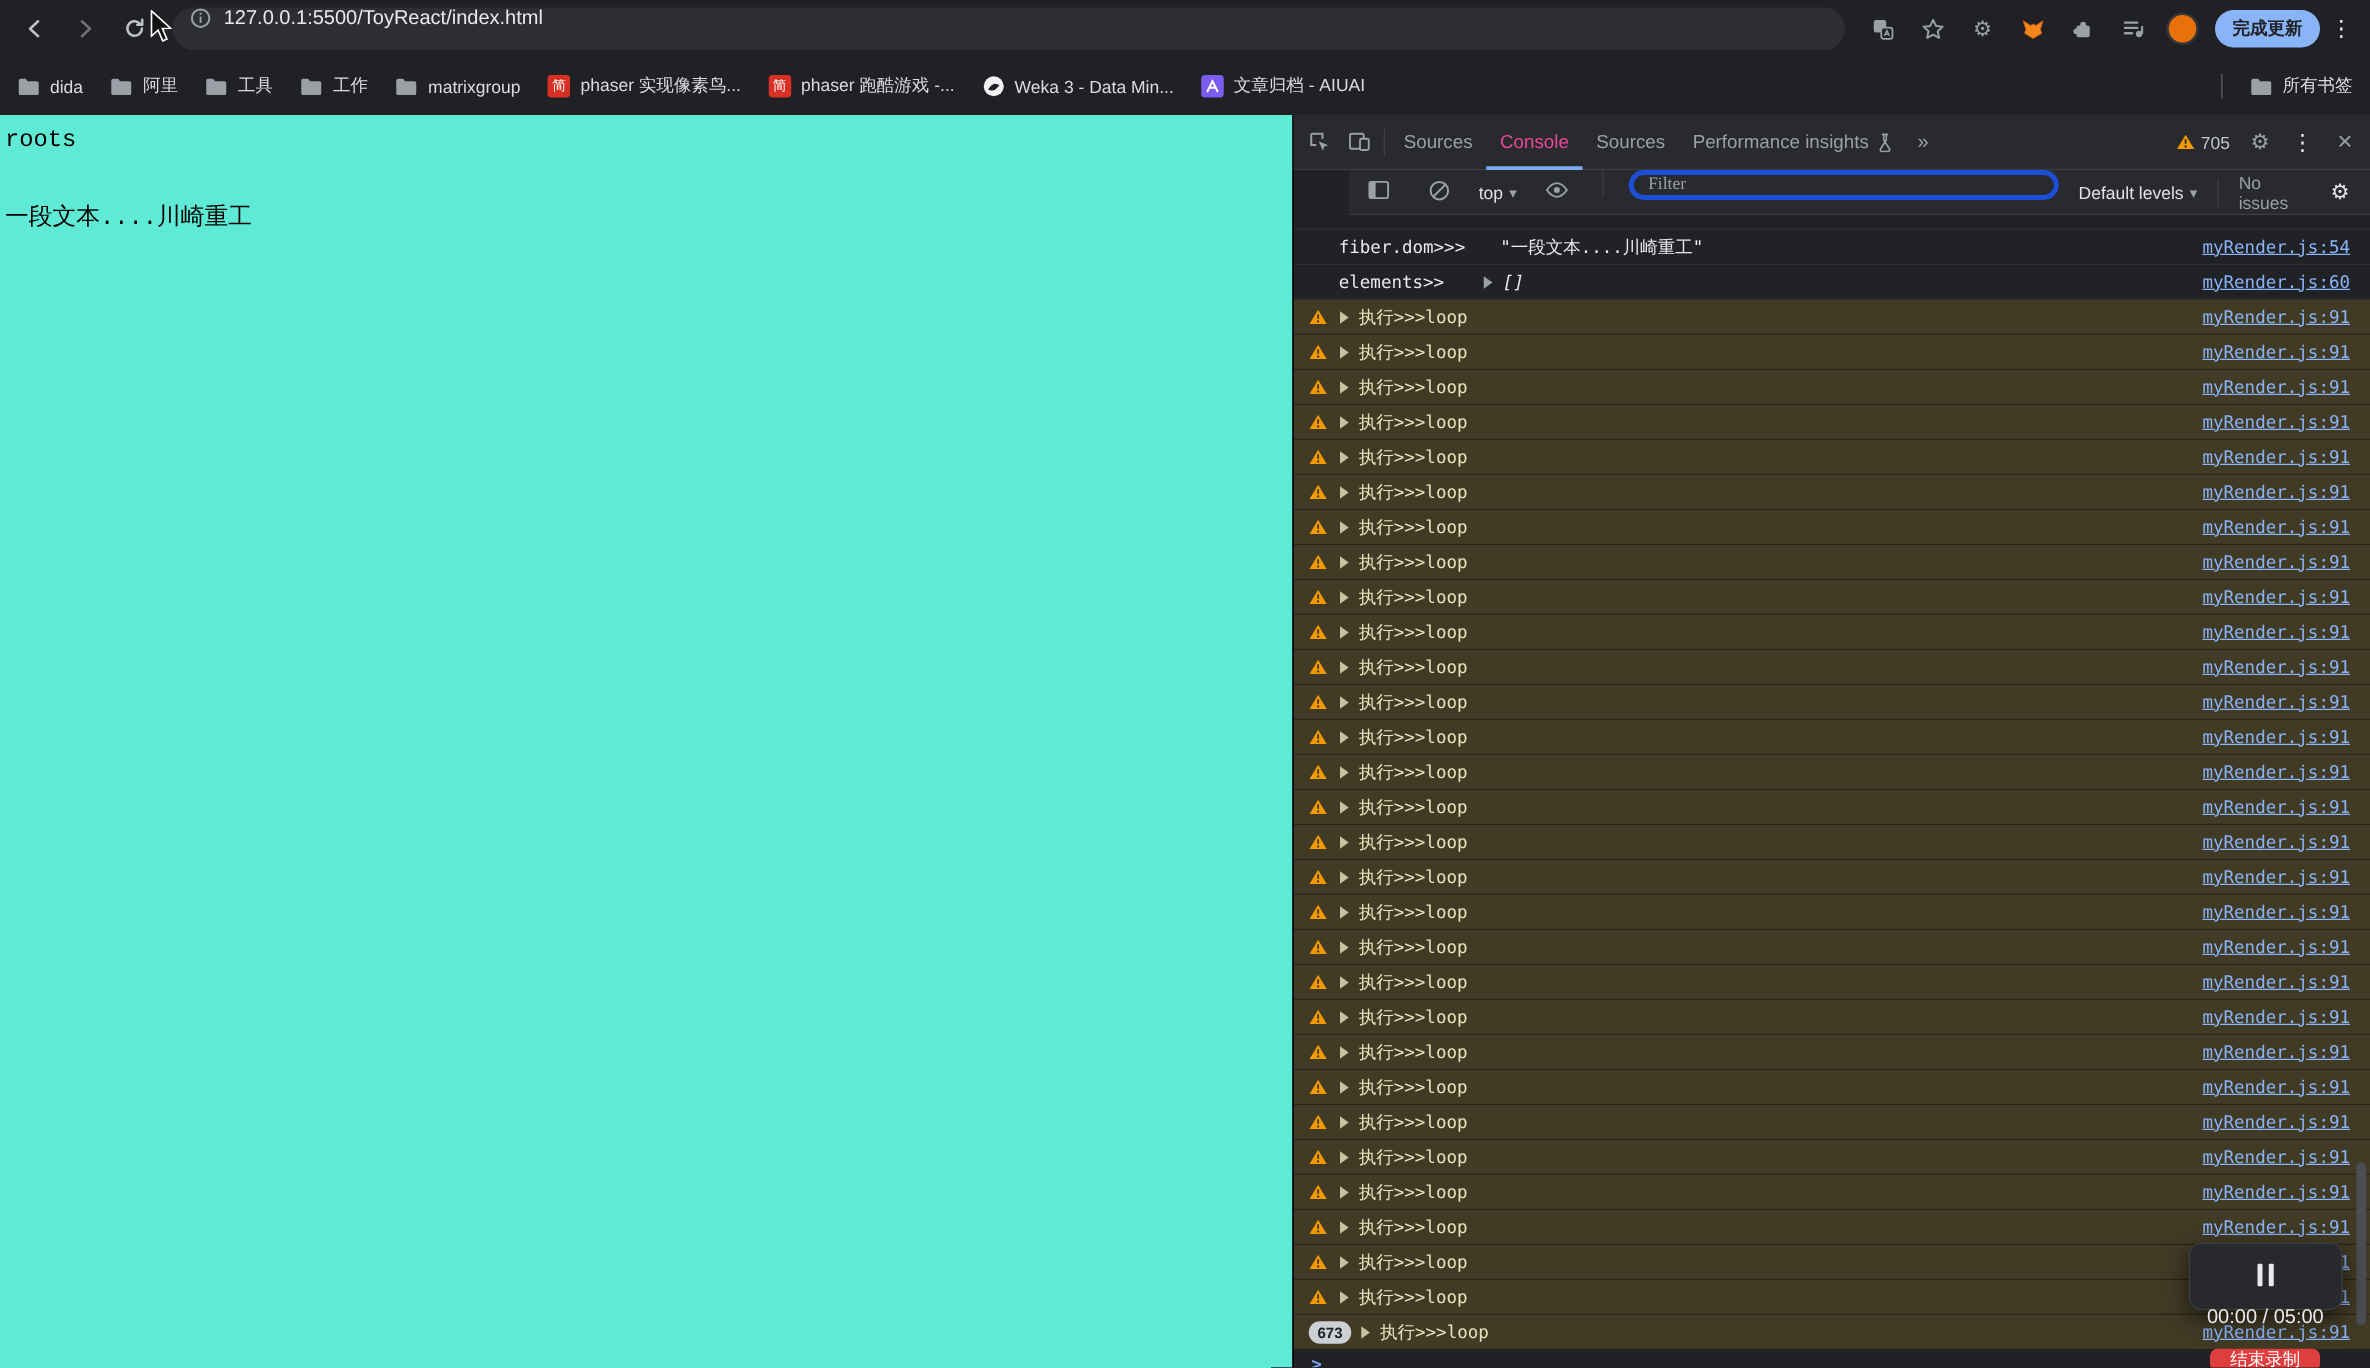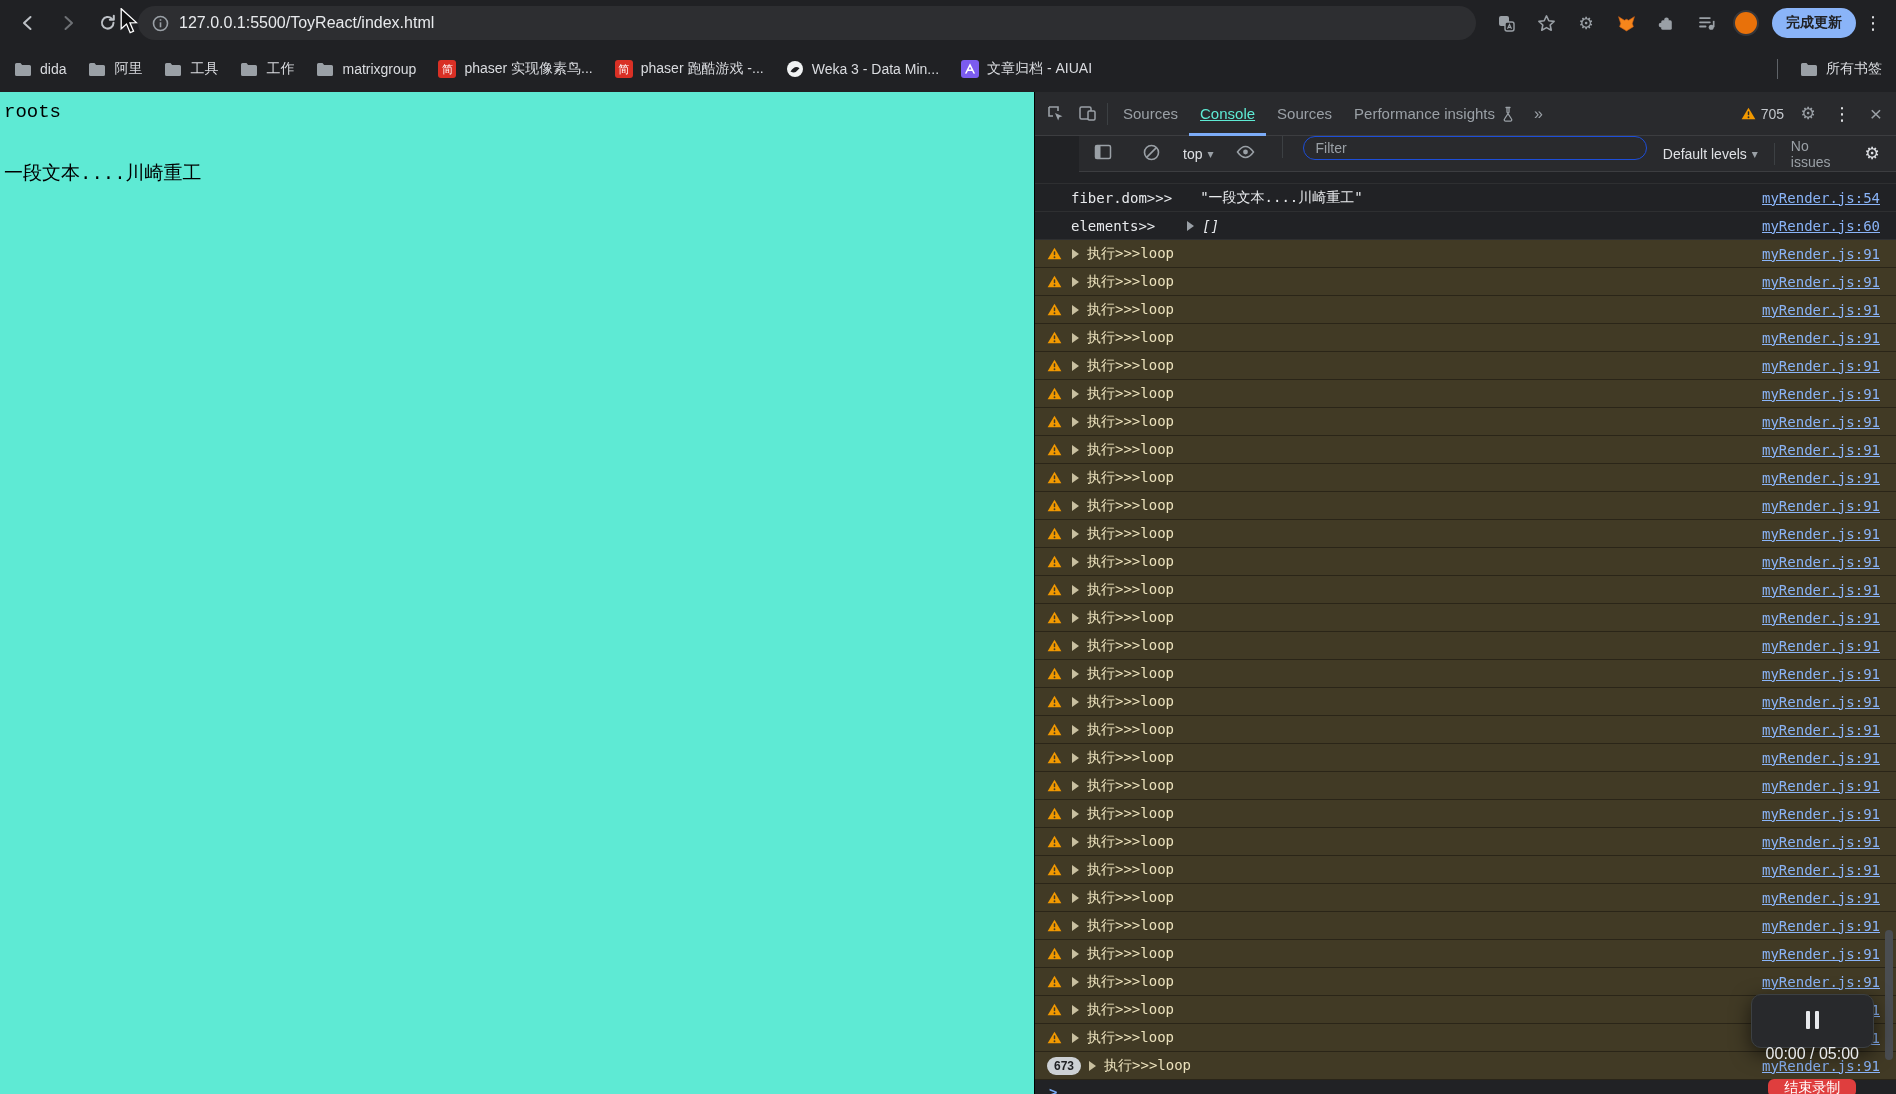--- a/index.html
+++ b/index.html
@@ -5,21 +5,21 @@
   * { margin:0; padding:0; box-sizing:border-box; }
   html,body { width:1896px; height:1094px; overflow:hidden; background:#202124;
               font-family:"Liberation Sans", sans-serif; }
 
   .window { width:1896px; height:1094px; display:flex; flex-direction:column; position:relative; }
 
   
   .toolbar { height:46px; background:#202124; display:flex; align-items:center; padding:0 10px; gap:4px; flex:none; }
   .nav-btn { width:36px; height:36px; border-radius:50%; display:flex; align-items:center; justify-content:center; flex:none; }
   .nav-btn svg { display:block; }
-  .omnibox { flex:1; height:34px; background:#2d2e31; border-radius:17px; display:flex; align-items:center;
+  .omnibox { flex:1; height:34px; background:#2d2e31; border-radius:17px; display:flex; 
              padding:0 14px; gap:10px; margin:0 8px; min-width:0; }
   .omnibox .url { color:#e8eaed; font-size:16px; white-space:nowrap; overflow:hidden; }
   .tb-icon { width:36px; height:36px; display:flex; align-items:center; justify-content:center; flex:none; color:#9aa0a6; }
   .avatar { width:26px; height:26px; border-radius:50%; background:#e8710a; border:2px solid #35363a; }
   .update-pill { height:30px; border-radius:15px; background:#8ab4f8; color:#202124; font-size:14px; font-weight:700;
                  display:flex; align-items:center; padding:0 14px; margin-left:4px; white-space:nowrap; }
   .kebab { color:#e8eaed; font-size:18px; width:26px; text-align:center; }
   .kebab::before { content:"⋮"; }
 
   
@@ -39,34 +39,34 @@
   .page-line2 { font-size:19px; line-height:28px;margin-top:36px; }
 
   
   .devtools { flex:1; background:#212225; border-left:1px solid #000; display:flex; flex-direction:column; min-width:0; position:relative; }
 
   .dt-tabbar { height:44px; background:#292a2d; border-bottom:1px solid #3c3d40; display:flex; align-items:center;
                padding:0 4px; color:#9aa0a6; font-size:15px; flex:none; }
   .dt-iconbtn { width:32px; height:32px; display:flex; align-items:center; justify-content:center; flex:none; }
   .dt-vdiv { width:1px; height:22px; background:#3c4043; margin:0 4px; flex:none; }
   .dt-tab { height:44px; display:flex; align-items:center; gap:6px; padding:0 11px; white-space:nowrap; border-bottom:3px solid transparent; padding-top:3px; }
-  .dt-tab.active { color:#5eead4; border-bottom-color:#7cacf8;text-decoration:underline; }
+  .dt-tab.active { color:#ec4899; border-bottom-color:#7cacf8; }
   .more-tabs { padding:0 8px; font-size:16px; }
   .more-tabs::before { content:"»"; }
   .dt-right { margin-left:auto; display:flex; align-items:center; gap:2px; }
   .warn-count { display:flex; align-items:center; gap:5px; color:#c3c7cc; font-size:14px; padding:0 6px; }
   .glyph-gear::before { content:"⚙"; font-size:17px; }
   .glyph-close::before { content:"×"; font-size:21px; }
 
   .dt-toolbar { height:36px; background:#292a2d; border-bottom:1px solid #3c3d40; display:flex; 
                 padding:0 8px; gap:16px; color:#dfe1e5; font-size:14px; flex:none;margin-left:44px; }
   .ctx-select { display:flex; align-items:center; gap:5px; white-space:nowrap; }
   .caret-down::after { content:"▾"; font-size:12px; color:#9aa0a6; }
-  .filter-input { width:356px; height:24px; border:1px solid #1d4ed8; border-radius:12px; background:#292a2d;
-                  color:#f0abfc; font-size:14px; padding:0 12px; outline:none; }
+  .filter-input { width:356px; height:24px; border:4px solid #1d4ed8; border-radius:12px; background:#292a2d;
+                  color:#f0abfc; font-size:14px; padding:0 12px; outline:none;font-family:Liberation Serif, serif; }
   .filter-input::placeholder { color:#9aa0a6; }
   .dtt-right { margin-left:auto; display:flex; align-items:center; gap:12px; }
   .no-issues { color:#9aa0a6; }
 
   
   .console { flex:1; overflow:hidden; font-family:"DejaVu Sans Mono", monospace; font-size:14px; position:relative; }
   .crow { display:flex; align-items:center; min-height:28px; padding:0 16px 0 36px; color:#e8eaed;
           border-bottom:1px solid rgba(255,255,255,0.06); }
   .crow.partial { height:12px; min-height:12px; }
   .log-label { white-space:pre; }

